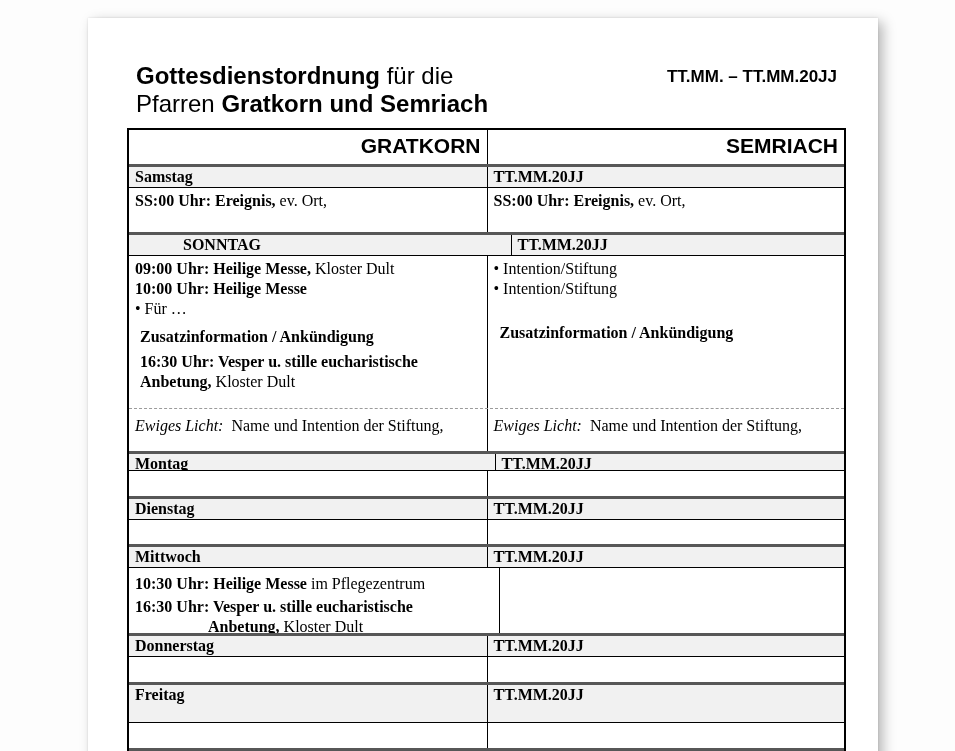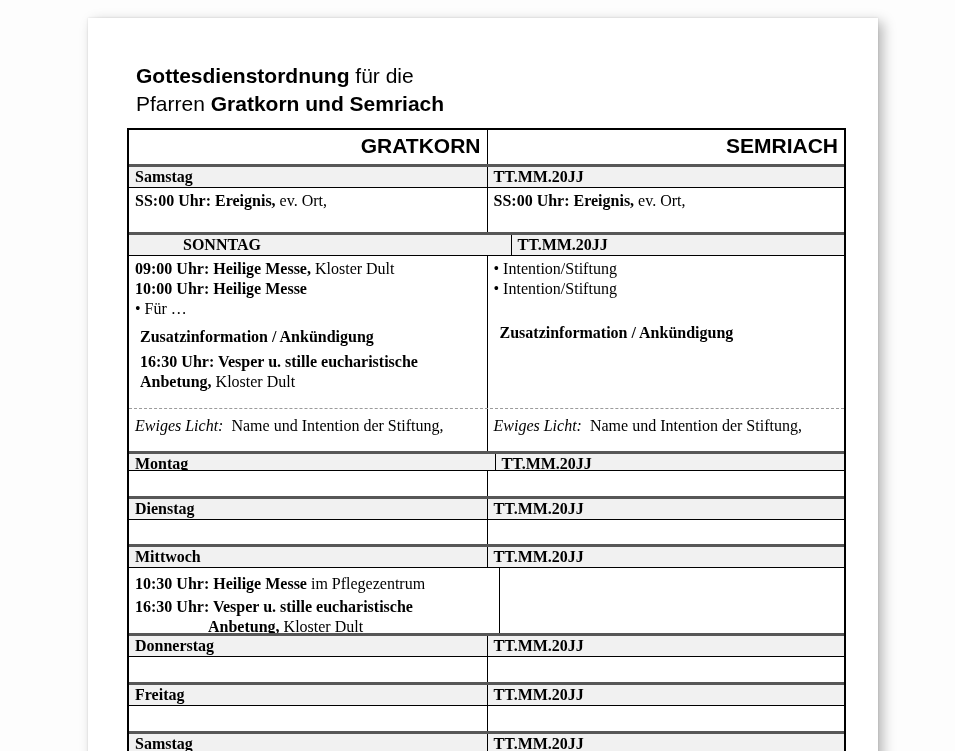--- a/index.html
+++ b/index.html
@@ -11,21 +11,21 @@
     box-shadow:5px 4px 12px rgba(0,0,0,0.28), 0 0 2px rgba(0,0,0,0.12);
   }
   .doc-header{
     margin:44px 31px 10px 39px;
     display:flex;justify-content:space-between;align-items:flex-start;
     color:var(--text,#000);
   }
   .title{
     margin-left:9px;
     font-family:"Liberation Sans",sans-serif;
-    font-size:21px;line-height:28px;font-weight:400;
+    font-size:24px;line-height:28px;font-weight:400;
   }
   .title .b{font-weight:700;}
   .t-line span{white-space:pre;}
   .date-range{
     font-family:"Liberation Sans",sans-serif;
     font-weight:700;font-size:17px;line-height:26px;
     margin-right:10px;padding-top:2px;white-space:pre;
   }
   .gtable{
     box-sizing:border-box;
@@ -55,20 +55,21 @@
 </head>
 <body>
 
 <div class="stage">
   <div class="page">
     <div class="doc-header">
       <div class="title">
         <div class="t-line"><span class="b">Gottesdienstordnung</span><span> für die</span></div>
         <div class="t-line"><span>Pfarren </span><span class="b">Gratkorn und Semriach</span></div>
       </div>
+      <div class="date-range">TT.MM. – TT.MM.20JJ</div>
     </div>
     <div class="gtable" id="gtable">
         <div class="row header" style="height: 34px;">
           <div class="cell left">GRATKORN</div>
           <div class="cell right">SEMRIACH</div>
         </div>
         <div class="row day" style="height: 23px;">
           <div class="cell left">Samstag</div>
           <div class="cell right">TT.MM.20JJ</div>
         </div>
@@ -135,21 +136,21 @@
           <div class="cell right"></div>
         </div>
         <div class="row day" style="height: 23px;">
           <div class="cell left">Donnerstag</div>
           <div class="cell right">TT.MM.20JJ</div>
         </div>
         <div class="row empty" style="height: 26px;">
           <div class="cell left"></div>
           <div class="cell right"></div>
         </div>
-        <div class="row day" style="height: 23px;">
+        <div class="row day" style="height: 40px;">
           <div class="cell left">Freitag</div>
           <div class="cell right">TT.MM.20JJ</div>
         </div>
         <div class="row empty" style="height: 26px;">
           <div class="cell left"></div>
           <div class="cell right"></div>
         </div>
         <div class="row day" style="height: 24px;">
           <div class="cell left">Samstag</div>
           <div class="cell right">TT.MM.20JJ</div>

